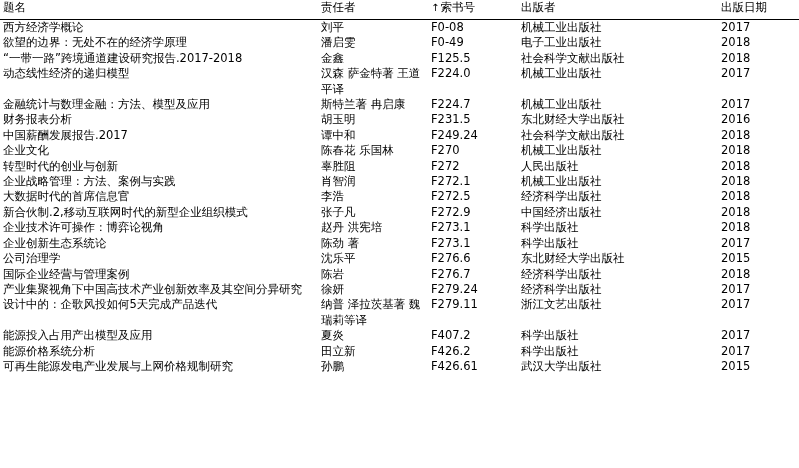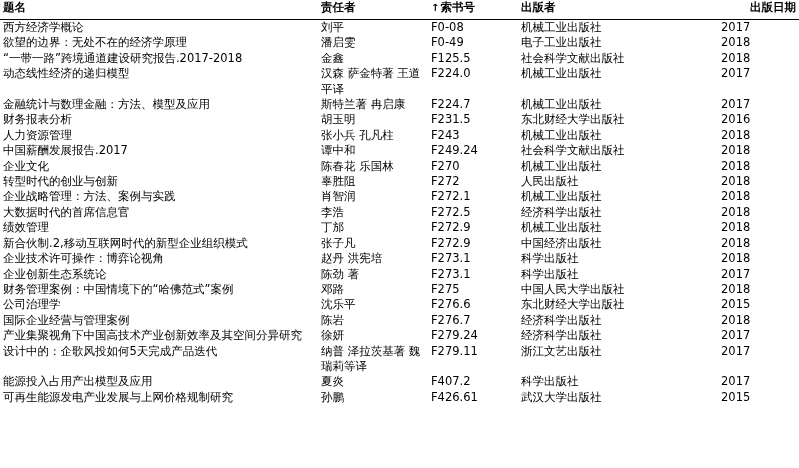--- a/index.html
+++ b/index.html
@@ -20,21 +20,21 @@
     table-layout: fixed;
     font-size: 11.5px;
   }
   .catalog col.c-title  { width: 318px; }
   .catalog col.c-author { width: 110px; }
   .catalog col.c-call   { width: 90px;  }
   .catalog col.c-pub    { width: 200px; }
   .catalog col.c-year   { width: 81px;  }
 
   thead th {
-    font-weight: bold;
+    font-weight: normal;
     text-align: left;
     vertical-align: top;
     padding: 1px 3px 5px 3px;
     font-size: 11.5px;
     line-height: 13px;
     color: #000;
   }
   thead tr {
     border-bottom: 1px solid #000;
   }
@@ -48,21 +48,20 @@
   }
   td.call, th.call { }
   td.year, th.year { }
   .sort-arrow {
     font-size: 10px;
     margin-right: 1px;
   }
   .hdr-year-wrap {
     display: block;
     line-height: 13px;
-    text-align: right;
   }
 </style>
 </head>
 <body>
 
 <table class="catalog">
   <colgroup>
     <col class="c-title">
       <col class="c-author">
       <col class="c-call">
@@ -117,27 +116,20 @@
       <td class="year">2017</td>
     </tr>
     <tr>
       <td>财务报表分析</td>
       <td>胡玉明</td>
       <td class="call">F231.5</td>
       <td>东北财经大学出版社</td>
       <td class="year">2016</td>
     </tr>
     <tr>
-      <td>人力资源管理</td>
-      <td>张小兵 孔凡柱</td>
-      <td class="call">F243</td>
-      <td>机械工业出版社</td>
-      <td class="year">2018</td>
-    </tr>
-    <tr>
       <td>中国薪酬发展报告.2017</td>
       <td>谭中和</td>
       <td class="call">F249.24</td>
       <td>社会科学文献出版社</td>
       <td class="year">2018</td>
     </tr>
     <tr>
       <td>企业文化</td>
       <td>陈春花 乐国林</td>
       <td class="call">F270</td>
@@ -159,53 +151,39 @@
       <td class="year">2018</td>
     </tr>
     <tr>
       <td>大数据时代的首席信息官</td>
       <td>李浩</td>
       <td class="call">F272.5</td>
       <td>经济科学出版社</td>
       <td class="year">2018</td>
     </tr>
     <tr>
-      <td>绩效管理</td>
-      <td>丁邡</td>
-      <td class="call">F272.9</td>
-      <td>机械工业出版社</td>
-      <td class="year">2018</td>
-    </tr>
-    <tr>
       <td>新合伙制.2,移动互联网时代的新型企业组织模式</td>
       <td>张子凡</td>
       <td class="call">F272.9</td>
       <td>中国经济出版社</td>
       <td class="year">2018</td>
     </tr>
     <tr>
       <td>企业技术许可操作：博弈论视角</td>
       <td>赵丹 洪宪培</td>
       <td class="call">F273.1</td>
       <td>科学出版社</td>
       <td class="year">2018</td>
     </tr>
     <tr>
       <td>企业创新生态系统论</td>
       <td>陈劲 著</td>
       <td class="call">F273.1</td>
       <td>科学出版社</td>
       <td class="year">2017</td>
-    </tr>
-    <tr>
-      <td>财务管理案例：中国情境下的“哈佛范式”案例</td>
-      <td>邓路</td>
-      <td class="call">F275</td>
-      <td>中国人民大学出版社</td>
-      <td class="year">2018</td>
     </tr>
     <tr>
       <td>公司治理学</td>
       <td>沈乐平</td>
       <td class="call">F276.6</td>
       <td>东北财经大学出版社</td>
       <td class="year">2015</td>
     </tr>
     <tr>
       <td>国际企业经营与管理案例</td>
@@ -229,20 +207,27 @@
       <td class="year">2017</td>
     </tr>
     <tr>
       <td>能源投入占用产出模型及应用</td>
       <td>夏炎</td>
       <td class="call">F407.2</td>
       <td>科学出版社</td>
       <td class="year">2017</td>
     </tr>
     <tr>
+      <td>能源价格系统分析</td>
+      <td>田立新</td>
+      <td class="call">F426.2</td>
+      <td>科学出版社</td>
+      <td class="year">2017</td>
+    </tr>
+    <tr>
       <td>可再生能源发电产业发展与上网价格规制研究</td>
       <td>孙鹏</td>
       <td class="call">F426.61</td>
       <td>武汉大学出版社</td>
       <td class="year">2015</td>
     </tr>
 
   </tbody>
 </table>
 

